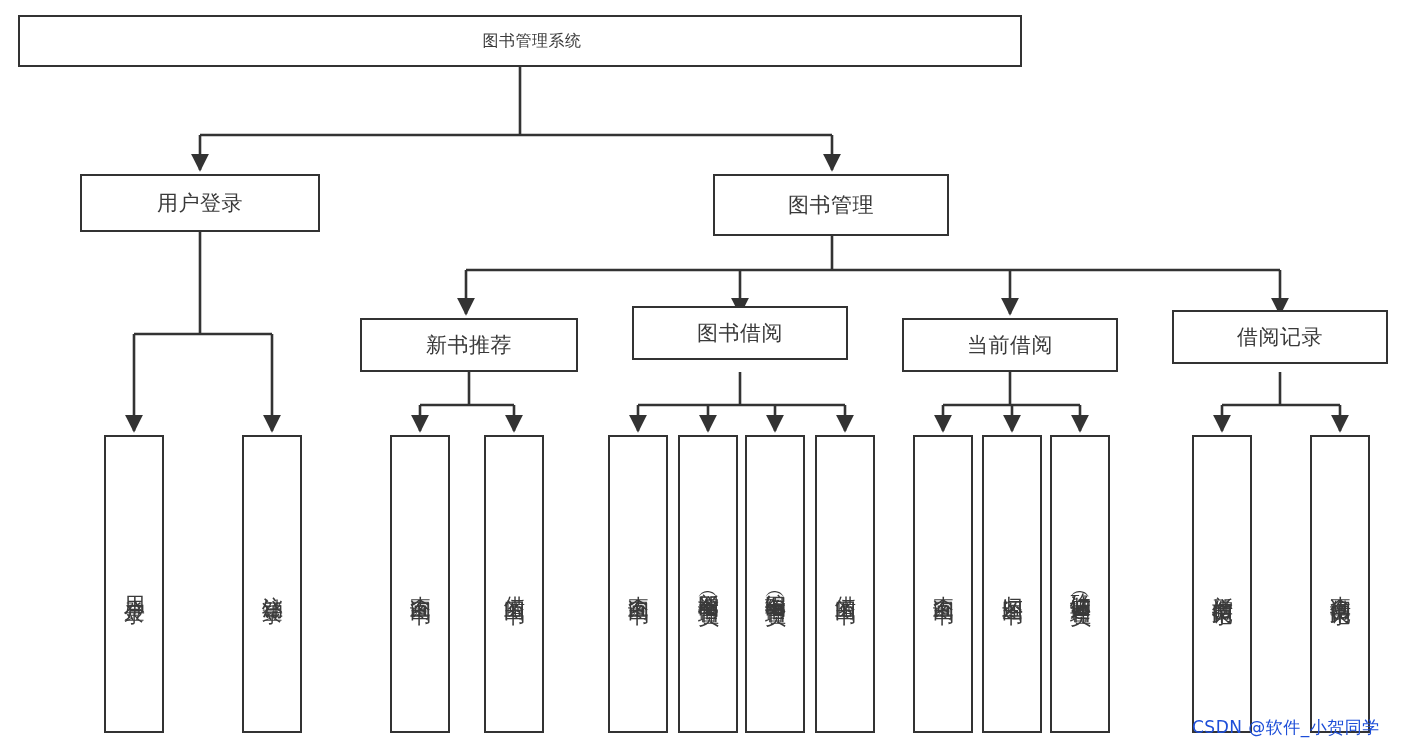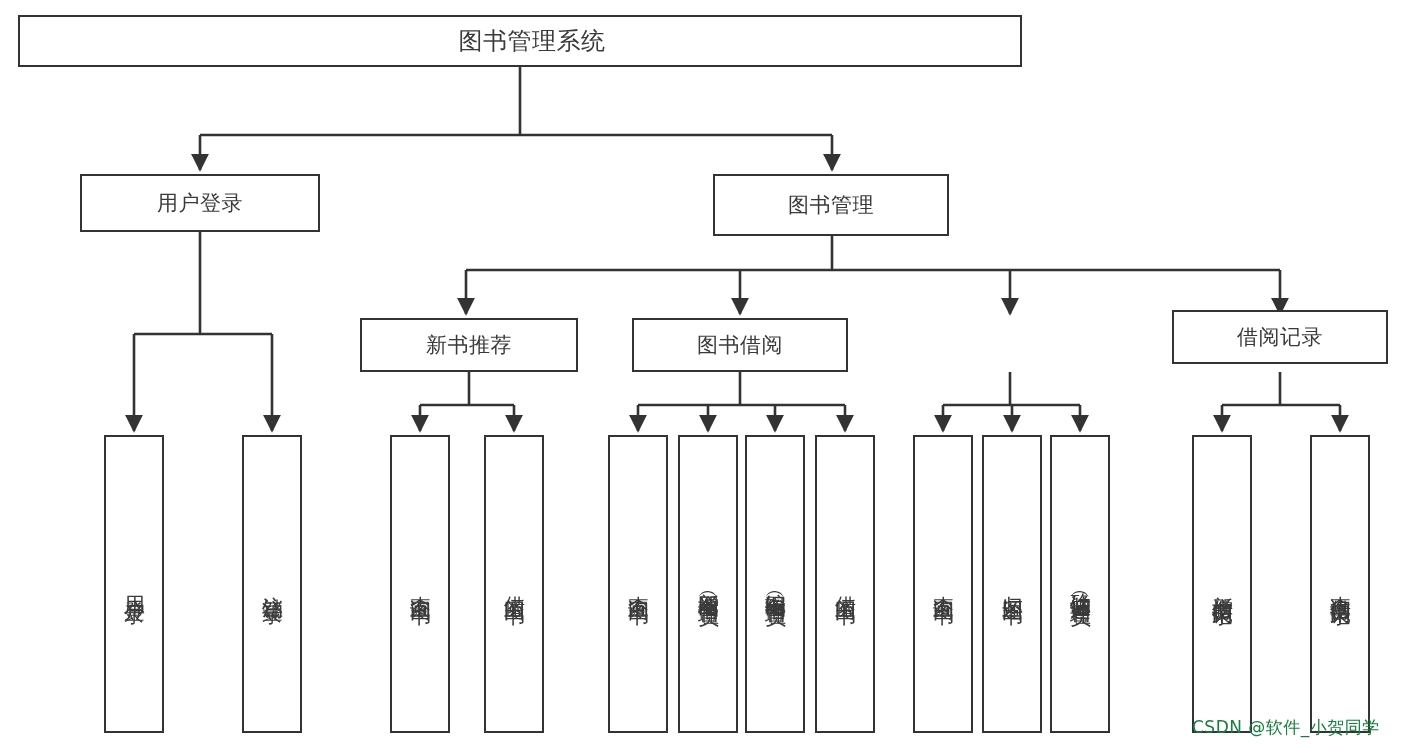--- a/index.html
+++ b/index.html
@@ -41,21 +41,21 @@
     line-height: 1.18;
     letter-spacing: 0.5px;
   }
   
   .node.horiz .label {
     writing-mode: horizontal-tb;
     font-size: 21px;
     white-space: nowrap;
   }
   .node.root .label {
-    font-size: 24px;
+    font-size: 16px;
     margin-left: 24px;
   }
   
   .node.vert {
     align-items: center;
     justify-content: center;
     padding-top: 2px;
   }
   .node.vert .label {
     writing-mode: vertical-rl;
@@ -64,21 +64,21 @@
     letter-spacing: 3px;
     white-space: nowrap;
     max-height: 100%;
   }
   .node.vert.tall .label {
     letter-spacing: 2px;
   }
   .watermark {
     position: absolute;
     font-size: 17px;
-    color: #15803d;
+    color: #1d4ed8;
     white-space: nowrap;
     letter-spacing: 0.5px;
   }
 </style>
 </head>
 <body>
 
 <div id="diagram">
 
   <svg id="connectors" viewBox="0 0 1405 747" xmlns="http://www.w3.org/2000/svg">
@@ -138,22 +138,25 @@
   <div class="node horiz" style="left: 80px; top: 174px; width: 240px; height: 58px;">
     <span class="label">用户登录</span>
   </div>
   <div class="node horiz" style="left: 713px; top: 174px; width: 236px; height: 62px;">
     <span class="label">图书管理</span>
   </div>
 
   <div class="node horiz" style="left: 360px; top: 318px; width: 218px; height: 54px; text-align: center;">
     <span class="label">新书推荐</span>
   </div>
-  <div class="node horiz" style="left: 632px; top: 318px; width: 216px; height: 54px;">
+  <div class="node horiz" style="left: 632px; top: 306px; width: 216px; height: 54px;">
     <span class="label">图书借阅</span>
+  </div>
+  <div class="node horiz" style="left: 902px; top: 318px; width: 216px; height: 54px;">
+    <span class="label">当前借阅</span>
   </div>
   <div class="node horiz" style="left: 1172px; top: 310px; width: 216px; height: 54px;">
     <span class="label">借阅记录</span>
   </div>
 
   <div class="node vert" style="left: 104px; top: 435px; width: 60px; height: 298px;">
     <span class="label">用户登录</span>
   </div>
   <div class="node vert" style="left: 242px; top: 435px; width: 60px; height: 298px;">
     <span class="label">注销登录</span>

